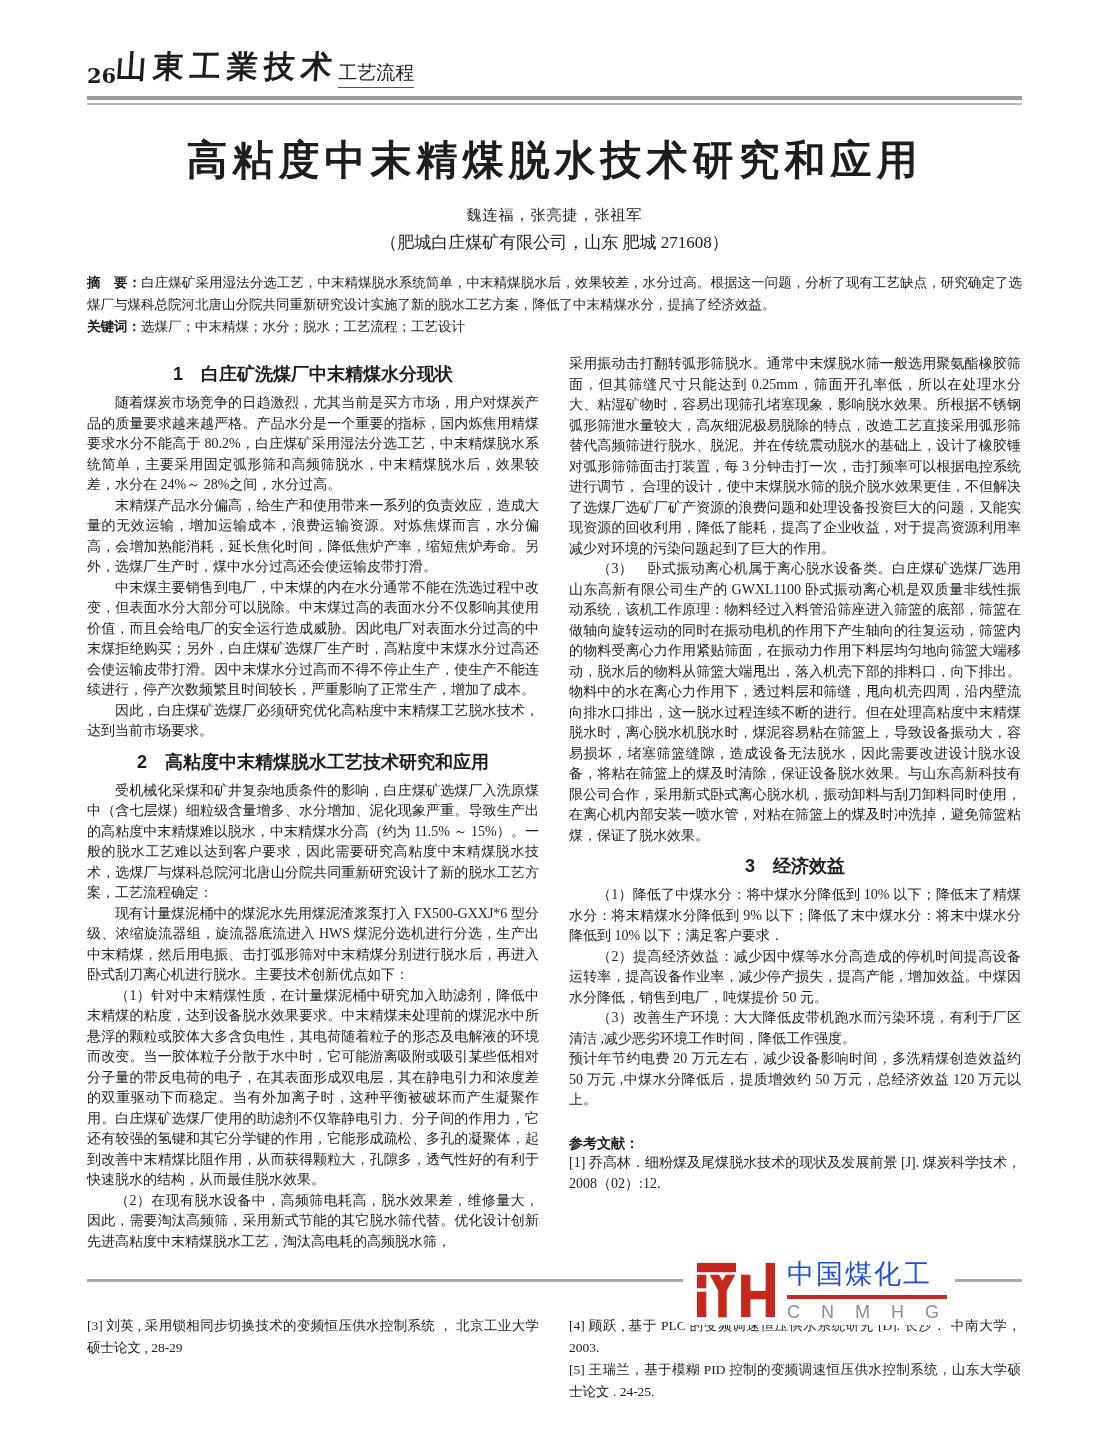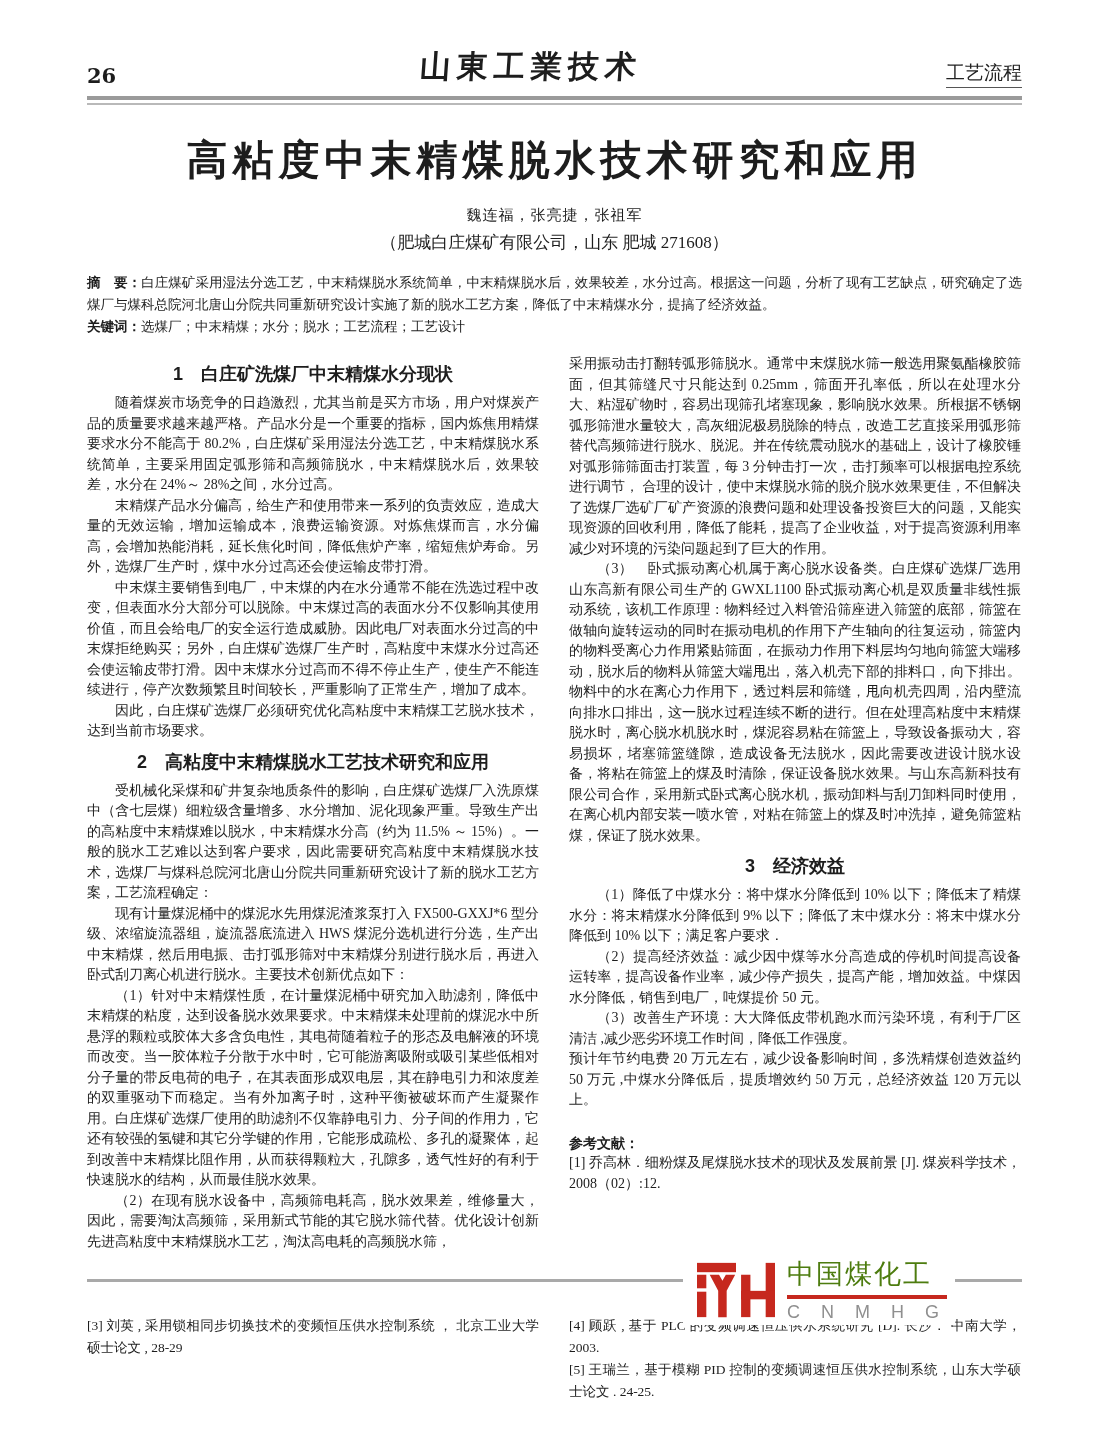--- a/index.html
+++ b/index.html
@@ -5,21 +5,21 @@
   * { margin:0; padding:0; box-sizing:border-box; }
   html,body { background:#e8e8e8; }
   .page {
     position:relative; width:1109px; height:1453px; margin:0 auto;
     background:#ffffff; overflow:hidden; color:#1d1d1d;
     font-family:"Liberation Serif", serif;
   }
   .inner { padding:48px 87px 0 87px; }
 
   
-  .hdr { display:flex; align-items:flex-end; justify-content:space-between; height:40px;gap:28px; }
+  .hdr { display:flex; align-items:flex-end; height:40px; }
   .hdr-page { font-size:21px; font-weight:bold; font-family:"DejaVu Serif", serif; }
   .hdr-journal { font-size:31px; font-weight:bold; letter-spacing:6px;
                  font-family:"Liberation Serif", serif; transform:skewX(-4deg); }
   .hdr-col { font-size:19px; font-family:"Liberation Sans", sans-serif; color:#222;
              border-bottom:1px solid #555; padding-bottom:1px; }
   .rule-thick { height:4px; background:#9a9a9a; margin-top:8px; }
   .rule-thin  { height:2px; background:#b9b9b9; margin-top:3px; }
 
   
   .title { text-align:center; font-size:41px; font-weight:bold; letter-spacing:5px;
@@ -43,21 +43,21 @@
   .refitem { text-indent:0 !important; }
   .bio { margin-top:24px; text-indent:0 !important; }
   .bio b { font-family:"Liberation Sans", sans-serif; }
 
   
   .footer { position:absolute; top:1279px; left:87px; right:87px; }
   .footer-rule { height:3px; background:#a9a9a9; }
   .logo { position:absolute; top:-25px; left:596px; background:#fff;
           display:flex; align-items:center; gap:12px; padding:2px 8px 2px 14px; }
   .logo-mark { display:block; }
-  .logo-text-cn { font-family:"Liberation Sans", sans-serif; font-size:27px; color:#4d7c0f;
+  .logo-text-cn { font-family:"Liberation Sans", sans-serif; font-size:27px; color:#1d4ed8;
                   letter-spacing:2px; border-bottom:4px solid #c6281e; padding-bottom:3px; }
   .logo-text-en { font-family:"Liberation Sans", sans-serif; font-size:18px; color:#8f8f8f;
                   letter-spacing:8px; margin-top:3px; }
   .footnotes { display:flex; gap:30px; margin-top:33px; }
   .fncol { width:452px; font-size:13.5px; line-height:22px; text-align:justify; }
   .fncol p { text-indent:0; }
 </style>
 </head>
 <body>
 

